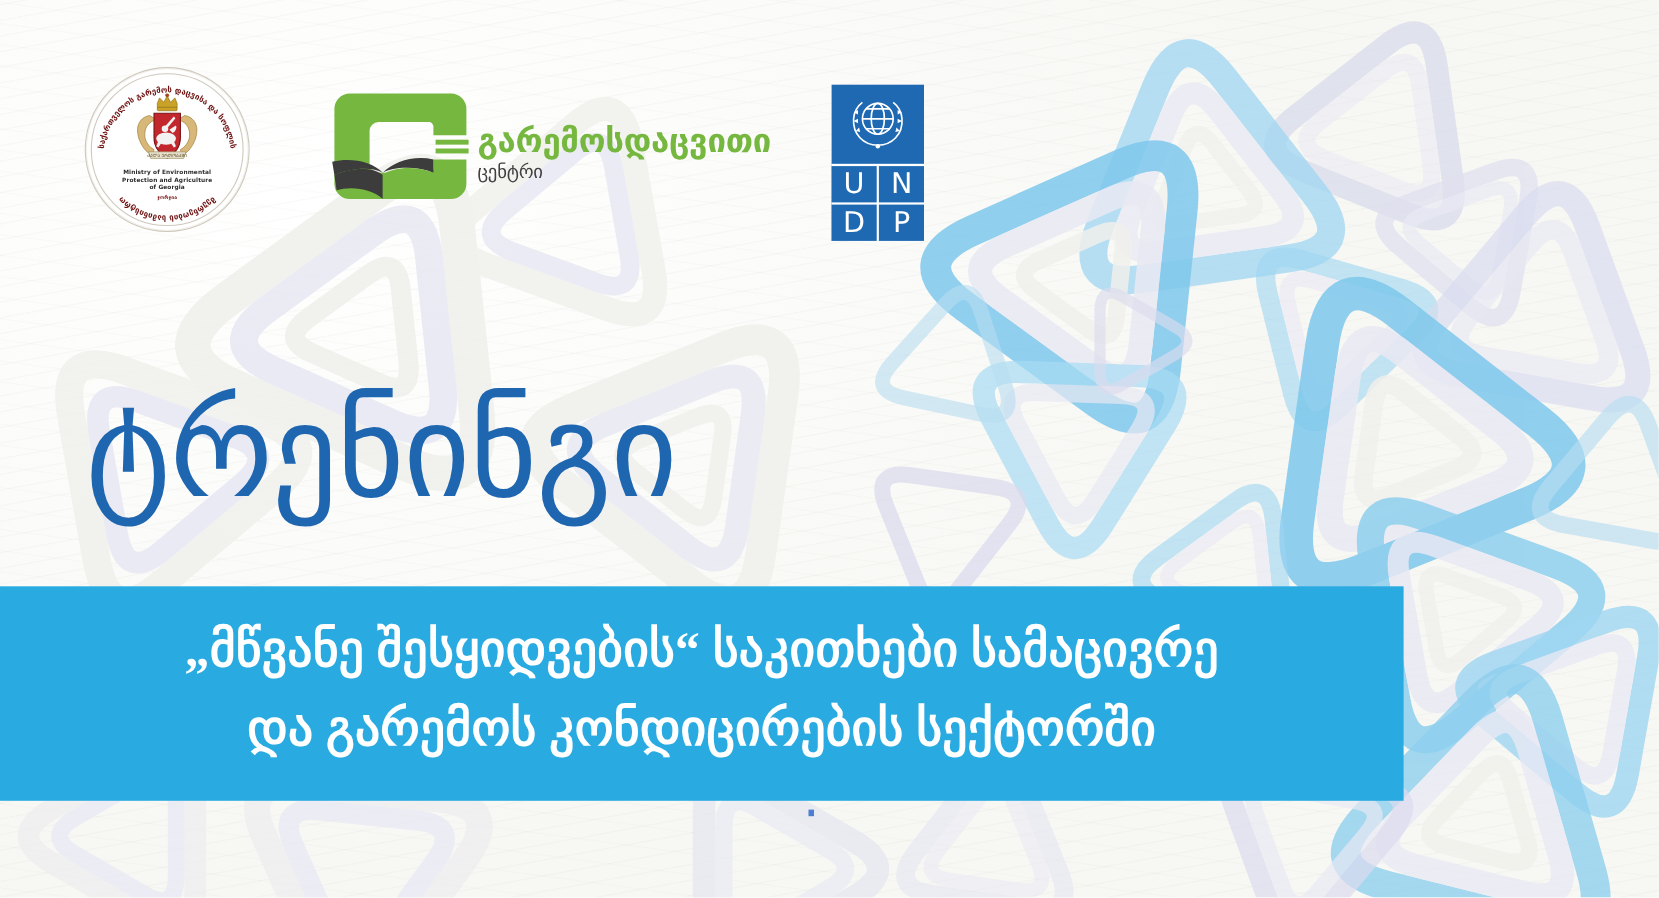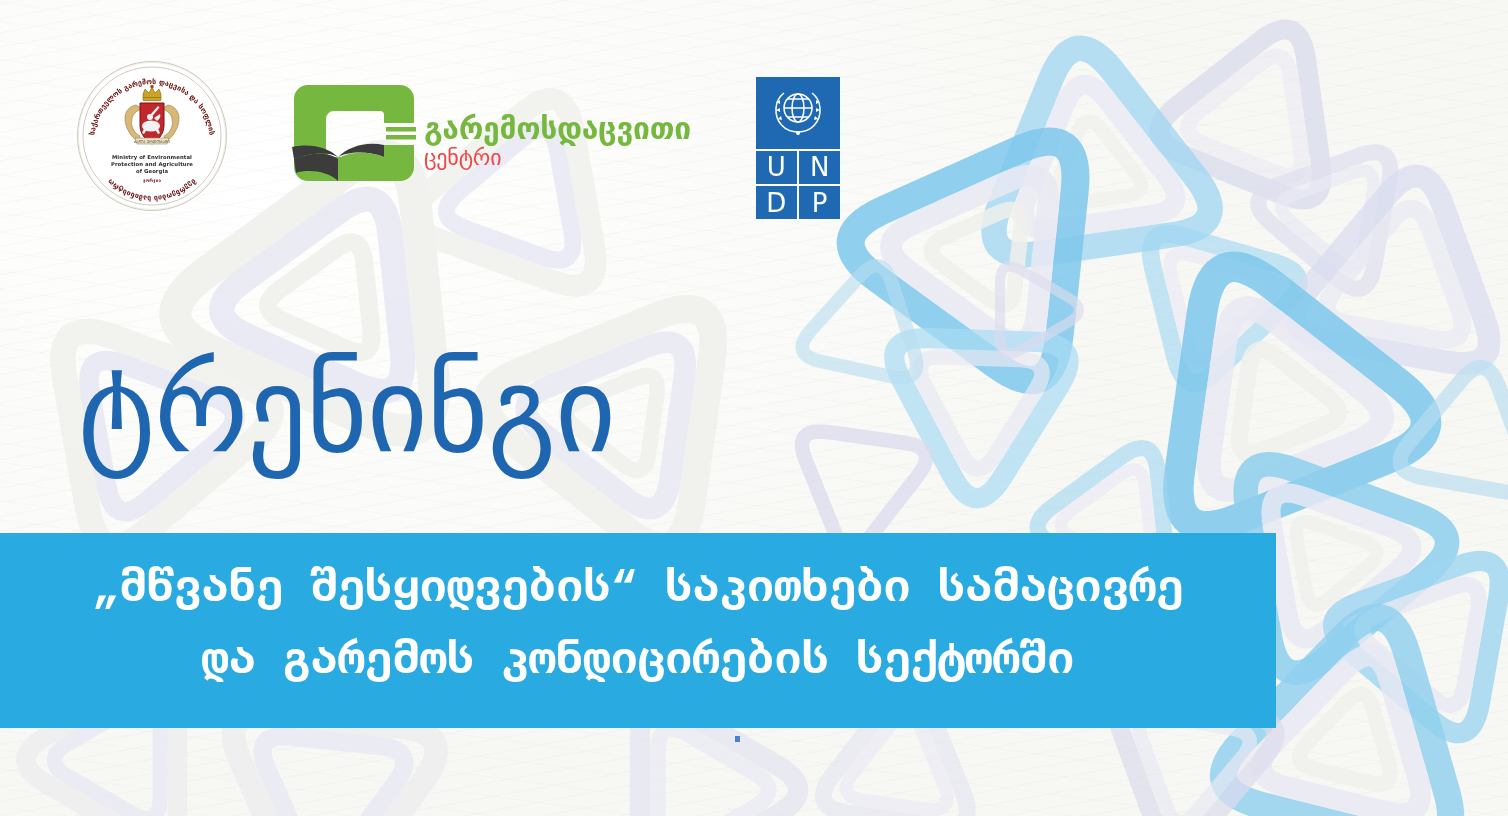--- a/index.html
+++ b/index.html
@@ -108,21 +108,21 @@
   .seal-caption .geo {
     display: block;
     margin-top: 2px;
     color: #7b1a1a;
     font-size: 4.6px;
   }
 
   
   .eiec {
     position: absolute;
-    left: 288px;
+    left: 298px;
     top: 77px;
     width: 430px;
     height: 125px;
   }
   .eiec-mark {
     position: absolute;
     left: 0; top: 0;
     width: 132px;
     height: 118px;
   }
@@ -144,23 +144,23 @@
   .eiec-l2 {
     font-family: "DejaVu Sans", sans-serif;
     font-size: 20.5px;
     line-height: 24px;
     color: #4a4a4a;
     letter-spacing: -0.2px;
     white-space: nowrap;
   }
   .eiec-l3 {
     font-family: "DejaVu Sans", sans-serif;
-    font-size: 22px;
+    font-size: 17px;
     line-height: 25px;
-    color: #ef4444;
+    color: #404040;
     letter-spacing: -0.2px;
     white-space: nowrap;
   }
 
   
   .undp {
     position: absolute;
     left: 756px;
     top: 77px;
     width: 84px;
@@ -221,21 +221,21 @@
     width: 1276px;
     height: 195px;
     background: #29abe2;
   }
   .banner-text {
     position: absolute;
     left: 0; right: 0;
     top: 21px;
     text-align: center;
     color: #ffffff;
-    font-family: Liberation Mono, monospace;
+    font-family: Liberation Serif, serif;
     font-weight: bold;
     font-size: 45px;
     line-height: 72px;
     letter-spacing: 0.2px;
     white-space: nowrap;
   }
   .banner-text .l2 { display: block; }
 
   
   .artifact {

